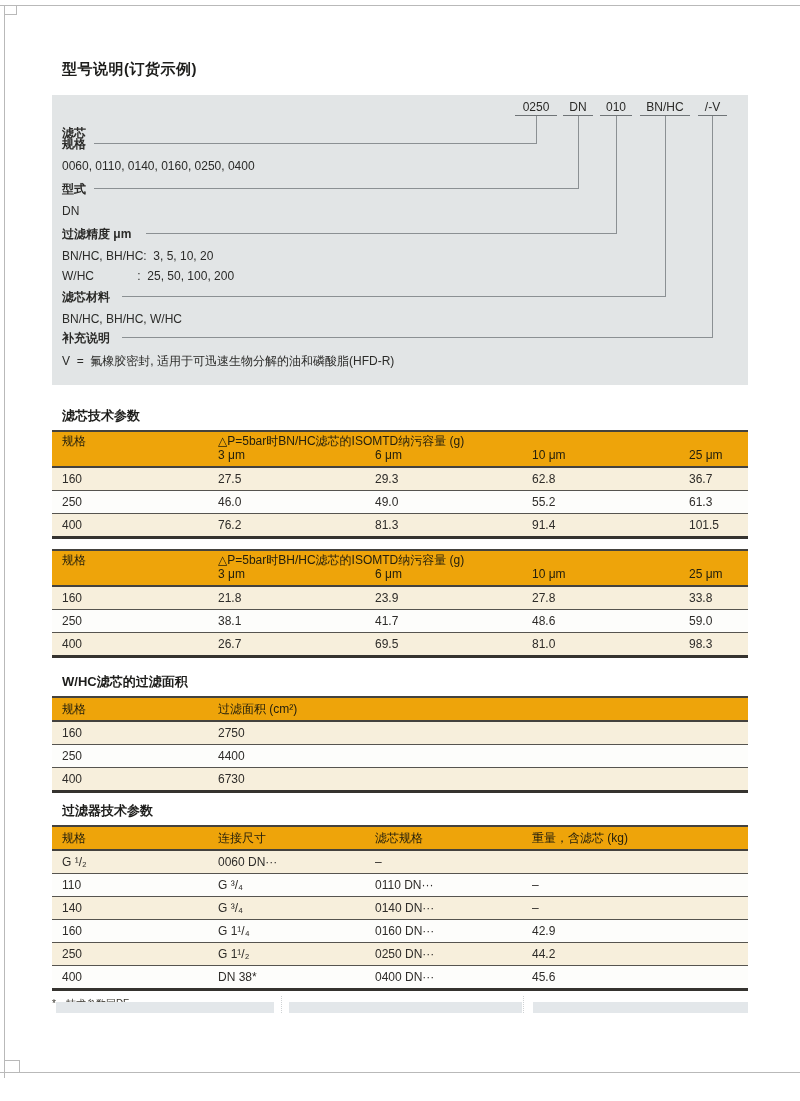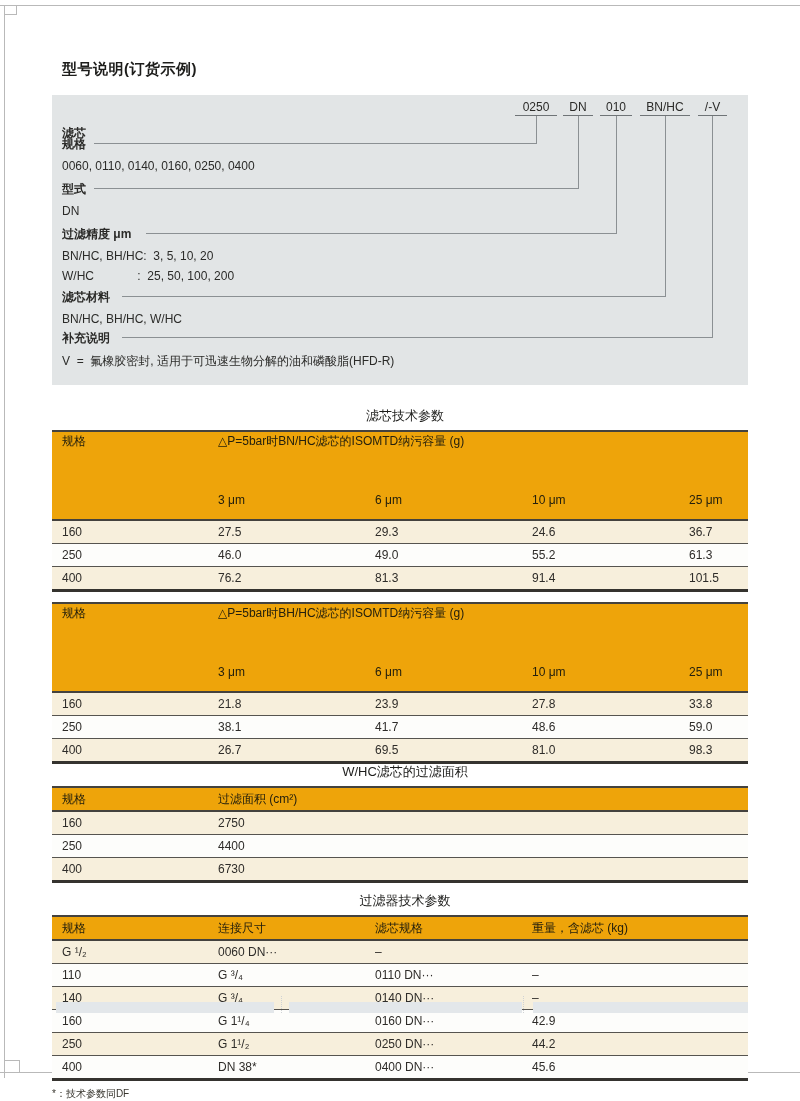--- a/index.html
+++ b/index.html
@@ -22,28 +22,28 @@
   
   .model-box{position:absolute;left:0;top:95px;width:696px;height:290px;background:#e2e5e6;}
   .mb-label{position:absolute;left:10px;font-size:12px;line-height:16px;color:#2b2b29;white-space:pre;}
   .mb-label.bold{font-weight:bold;}
   .mb-code{position:absolute;top:5px;height:15px;font-size:12px;line-height:15px;text-align:center;color:#2b2b29;border-bottom:1px solid #6f7477;}
   .mb-drop{position:absolute;width:1px;background:#8b9093;top:21px;}
   .mb-hline{position:absolute;height:1px;background:#8b9093;}
 
   
   .tables{position:absolute;left:0;top:408px;width:696px;}
-  .sec-title{font-size:13px;font-weight:normal;color:#1d1d1b;height:16px;line-height:16px;margin:0 0 6px 0;padding-left:10px;text-align:center;}
-  .mt16{}
+  .sec-title{font-size:13px;font-weight:bold;color:#1d1d1b;height:16px;line-height:16px;margin:0 0 6px 0;padding-left:10px;}
+  .mt16{margin-top:16px;}
   .mt10{margin-top:10px;}
   .tbl{border-top:2px solid #44423e;border-bottom:3px solid #35332f;}
   .hdr{background:#eea40a;border-bottom:2px solid #44423e;color:#25200d;}
   .hline{display:grid;font-size:12px;}
   .hline.two1{grid-template-columns:166px 1fr;height:15px;line-height:15px;padding-top:2px;}
-  .hline.two2{grid-template-columns:166px 157px 157px 157px 1fr;height:13px;line-height:13px;padding-bottom:12px;margin-top:45px;}
+  .hline.two2{grid-template-columns:166px 157px 157px 157px 1fr;height:13px;line-height:13px;padding-bottom:4px;}
   .hline.one2{grid-template-columns:166px 1fr;height:22px;line-height:22px;}
   .hline.one4{grid-template-columns:166px 157px 157px 1fr;height:22px;line-height:22px;}
   .row{display:grid;height:22px;line-height:22px;font-size:12px;background:#fdfdfb;}
   .row.cols5{grid-template-columns:166px 157px 157px 157px 1fr;}
   .row.cols2{grid-template-columns:166px 1fr;}
   .row.cols4{grid-template-columns:166px 157px 157px 1fr;}
   .row + .row{border-top:1px solid #56544f;}
   .row.odd{background:#f7efdc;}
   .cell:first-child, .hcell:first-child{padding-left:10px;}
   .footnote{margin-top:6px;font-size:10px;color:#38362f;}
@@ -112,21 +112,21 @@
             <div class="hcell">3 μm</div>
             <div class="hcell">6 μm</div>
             <div class="hcell">10 μm</div>
             <div class="hcell">25 μm</div>
           </div>
         </div>
         <div class="row cols5 odd">
           <div class="cell">160</div>
           <div class="cell">27.5</div>
           <div class="cell">29.3</div>
-          <div class="cell">24.6</div>
+          <div class="cell">62.8</div>
           <div class="cell">36.7</div>
         </div>
         <div class="row cols5">
           <div class="cell">250</div>
           <div class="cell">46.0</div>
           <div class="cell">49.0</div>
           <div class="cell">55.2</div>
           <div class="cell">61.3</div>
         </div>
         <div class="row cols5 odd">

